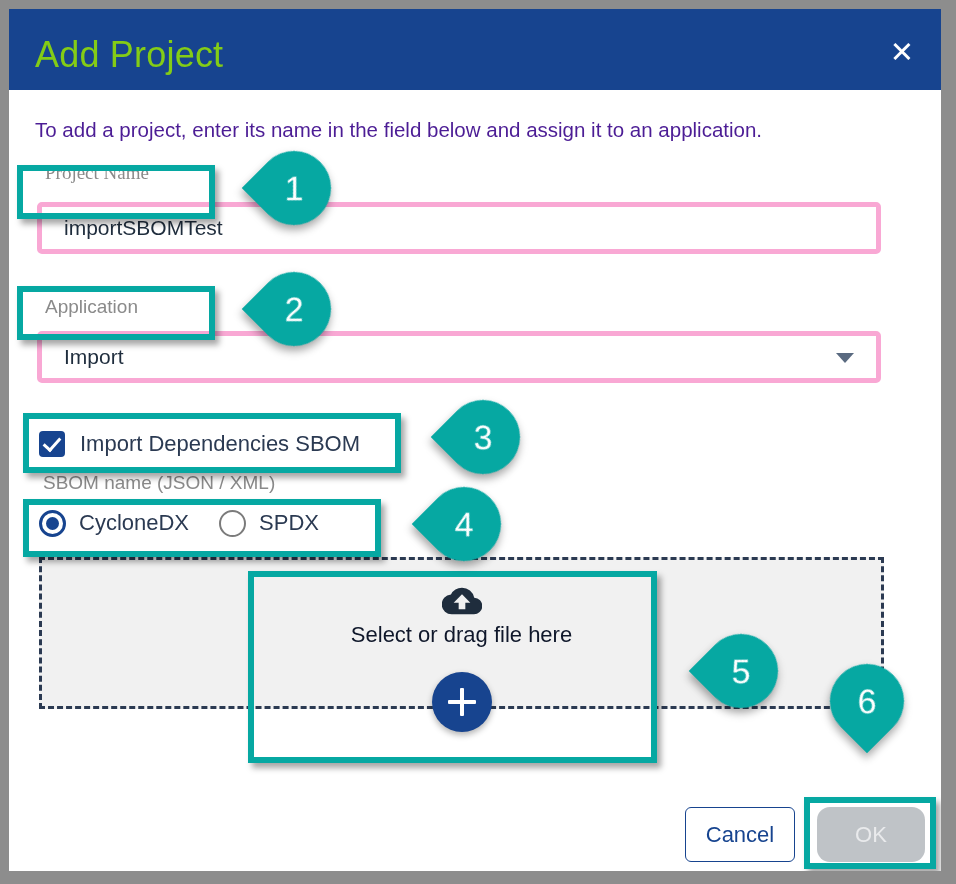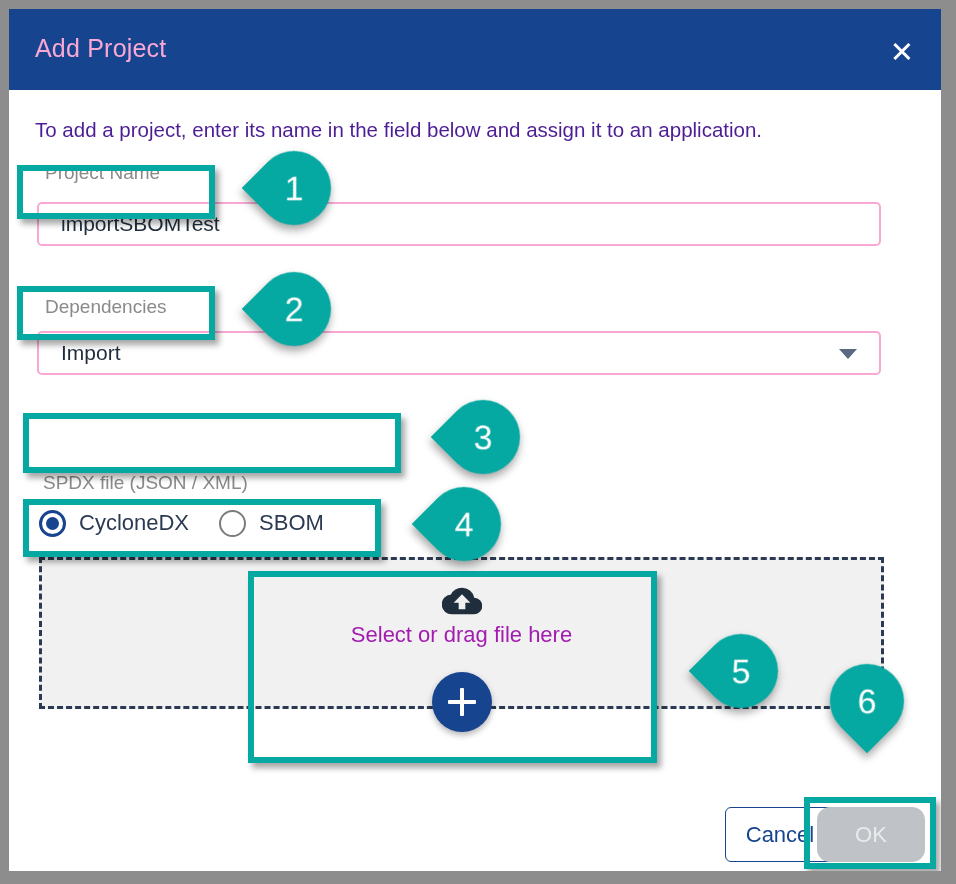--- a/index.html
+++ b/index.html
@@ -23,21 +23,21 @@
 
   
   #title-bar{
     position:absolute;left:0;top:0;
     width:934px;height:81px;
     background:#17448f;
     box-sizing:border-box;
   }
   #dialog-title{
     position:absolute;left:26px;top:25px;
-    font-size:25px;color:#f9a8d4;
+    font-size:36px;color:#84cc16;
     letter-spacing:.2px;
     white-space:nowrap;
   }
   #close-button{
     position:absolute;right:24px;top:26px;
     width:34px;height:34px;
     display:flex;align-items:center;justify-content:center;
     color:#ffffff;font-size:29px;font-weight:400;
     cursor:pointer;user-select:none;
   }
@@ -58,22 +58,22 @@
   
   .field-label{
     position:absolute;
     font-size:19px;color:#8a8a8a;
     white-space:nowrap;
   }
 
   
   .text-input{
     position:absolute;
-    left:28px;width:844px;height:44px;
-    border:2px solid #f9a8d4;border-radius:5px;
+    left:28px;width:844px;height:52px;
+    border:5px solid #f9a8d4;border-radius:5px;
     background:#ffffff;
     box-sizing:border-box;
     font-size:21px;color:#1f2d3d;
     display:flex;align-items:center;
     padding-left:22px;
     font-family:"Liberation Sans", sans-serif;
   }
   .select-caret{
     position:absolute;right:22px;top:50%;
     margin-top:-4px;
@@ -136,21 +136,21 @@
     border:3px dashed #2b3a52;
     box-sizing:border-box;
   }
   #drop-zone-inner{
     position:absolute;left:0;right:0;top:26px;
     text-align:center;
   }
   #upload-icon{display:block;margin:0 auto;}
   #drop-zone-text{
     display:block;margin-top:6px;
-    font-size:22px;color:#a21caf;
+    font-size:22px;color:#0f172a;
   }
   #fab-add{
     position:absolute;left:50%;margin-left:-30px;top:112px;
     width:60px;height:60px;border-radius:50%;
     background:#17448f;
     display:flex;align-items:center;justify-content:center;
     box-shadow:0 3px 6px rgba(0,0,0,.3);
     cursor:pointer;
   }
   #fab-add:before{
@@ -161,21 +161,21 @@
   }
 
   
   #cancel-button{
     position:absolute;left:676px;top:717px;
     width:110px;height:55px;
     border:1px solid #17448f;border-radius:6px;
     background:#ffffff;color:#17448f;
     font-size:22px;font-family:"Liberation Sans", sans-serif;
     display:flex;align-items:center;justify-content:center;
-    cursor:pointer;box-sizing:border-box;margin-left:40px;
+    cursor:pointer;box-sizing:border-box;
   }
   #ok-button{
     position:absolute;left:808px;top:717px;
     width:108px;height:55px;
     border:none;border-radius:13px;
     background:#bfc3c7;color:#e9eaec;
     font-size:22px;font-family:"Liberation Sans", sans-serif;
     display:flex;align-items:center;justify-content:center;
     box-sizing:border-box;
   }
@@ -220,38 +220,42 @@
 
   <div id="title-bar">
     <div id="dialog-title">Add Project</div>
     <div id="close-button">✕</div>
   </div>
 
   <div id="dialog-body">
 
     <div id="intro-text">To add a project, enter its name in the field below and assign it to an application.</div>
 
-    <div class="field-label" style="left:36px;top:72px;">Project Name</div>
+    <div class="field-label" style="left:36px;top:72px;font-family:Liberation Serif, serif;">Project Name</div>
     <div class="text-input" style="top:112px;" placeholder="Project Name">importSBOMTest</div>
 
-    <div class="field-label" style="left:36px;top:206px;">Dependencies</div>
+    <div class="field-label" style="left:36px;top:206px;">Application</div>
     <div class="text-input" style="top:241px;">
       <span>Import</span>
       <span class="select-caret"></span>
     </div>
 
-
-    <div class="field-label" style="left:34px;top:382px;">SPDX file (JSON / XML)</div>
+    <div id="import-checkbox-row">
+      <div id="import-checkbox"></div>
+      <div id="import-checkbox-label">Import Dependencies SBOM</div>
+    </div>
+
+    <div class="field-label" style="left:34px;top:382px;">SBOM name (JSON / XML)</div>
 
     <div id="radio-row">
       <div class="radio on"></div>
       <div class="radio-label">CycloneDX</div>
       <div class="radio-gap"></div>
       <div class="radio off"></div>
-      <div class="radio-label">SBOM</div>
+      <div class="radio-label">SPDX</div>
     </div>
 
     <div id="drop-zone">
       <div id="drop-zone-inner">
         <svg id="upload-icon" width="40" height="30" viewBox="0 0 24 18">
           <path fill="#1f2d3d" d="M19.35 7.04A7.49 7.49 0 0 0 12 1a7.48 7.48 0 0 0-6.63 4.04A5.99 5.99 0 0 0 6 17h13a4.97 4.97 0 0 0 .35-9.96zM14 10v4h-4v-4H7l5-5 5 5h-3z"></path>
         </svg>
         <span id="drop-zone-text">Select or drag file here</span>
       </div>
       <div id="fab-add"></div>

